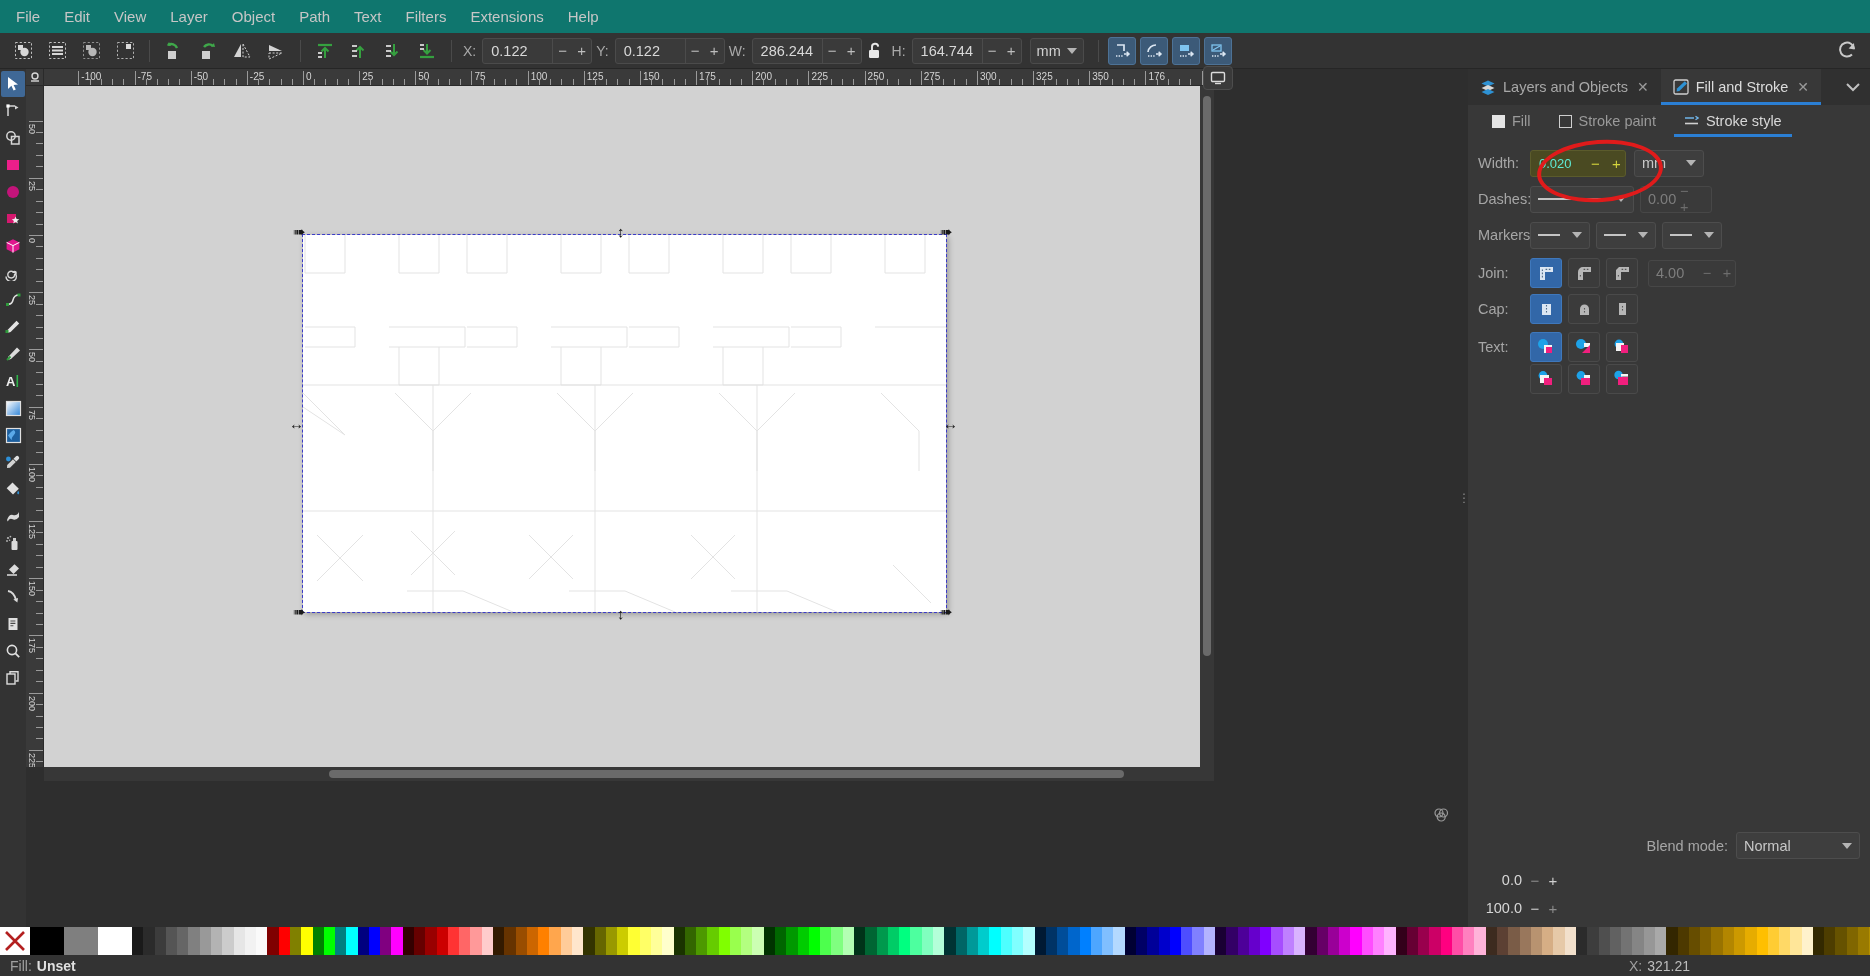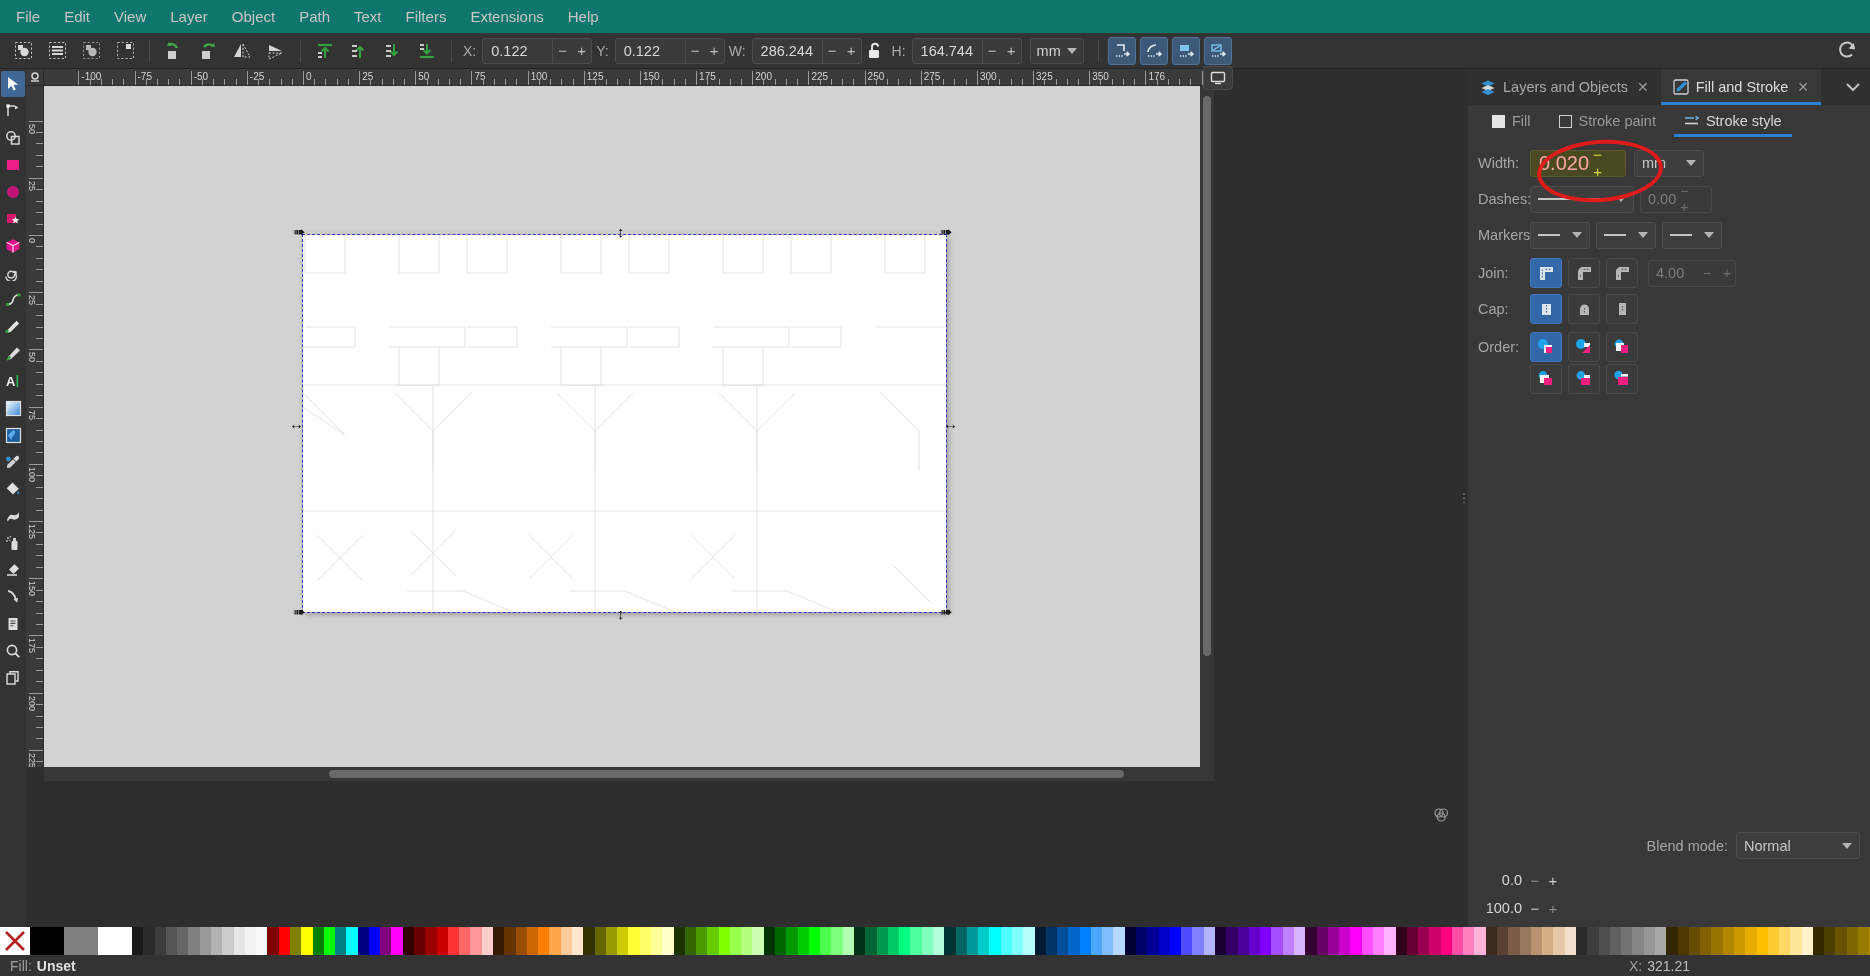--- a/index.html
+++ b/index.html
@@ -188,21 +188,21 @@
   .sw-box { width: 13px; height: 13px; border: 1px solid #cfcfcf; }
   .sw-box.filled { background: #e4e4e4; border-color: #e4e4e4; }
 
   .prop-row { display: flex; align-items: center; height: 32px; padding: 0 10px;
               margin-top: 4px; }
   .prop-label { width: 52px; color: #a6a6a6; font-size: 14.5px; }
   .w-entry {
     display: flex; align-items: center; height: 27px; width: 96px;
     background: #4a4a22; border: 1px solid #5b5b2c; border-radius: 3px;
   }
-  .w-entry .val { flex: 1; padding-left: 8px; color: #fca5a5; font-size: 20px; }
+  .w-entry .val { flex: 1; padding-left: 8px; color: #5eead4; font-size: 13px; }
   .w-entry .stepper span { color: #d4d43c; width: 17px; display:inline-block;
                            text-align:center; font-size: 15px; cursor:pointer;}
   .combo {
     display: flex; align-items: center; justify-content: space-between;
     height: 27px; padding: 0 7px; background: #3e3e3e;
     border: 1px solid #4d4d4d; border-radius: 3px; color: #c8c8c8;
     font-size: 14.5px; cursor: pointer;
   }
   .dash-combo {
     display: flex; align-items: center; justify-content: space-between;
@@ -1069,21 +1069,21 @@
       </div>
       <div class="icon-btn">
         <svg width="19" height="19" viewBox="0 0 19 19">
           <rect x="6" y="3" width="7" height="12" fill="#b6b6b6"></rect>
           <path d="M9.5 6 v1.6 M9.5 9 v1.6" stroke="#555" stroke-width="1.1"></path>
         </svg>
       </div>
     </div>
 
     <div class="prop-row" style="margin-top:6px">
-      <span class="prop-label">Order:</span>
+      <span class="prop-label">Text:</span>
       <div class="icon-btn sel">
         <svg width="20" height="20" viewBox="0 0 20 20">
           <circle cx="7" cy="7" r="5" fill="#1ea2e8"></circle>
           <rect x="8" y="8" width="8" height="8" fill="#f5f5f5"></rect>
           <rect x="10" y="10" width="6" height="6" fill="#f11f7e"></rect>
         </svg>
       </div>
       <div class="icon-btn">
         <svg width="20" height="20" viewBox="0 0 20 20">
           <circle cx="7" cy="7" r="5" fill="#1ea2e8"></circle>

